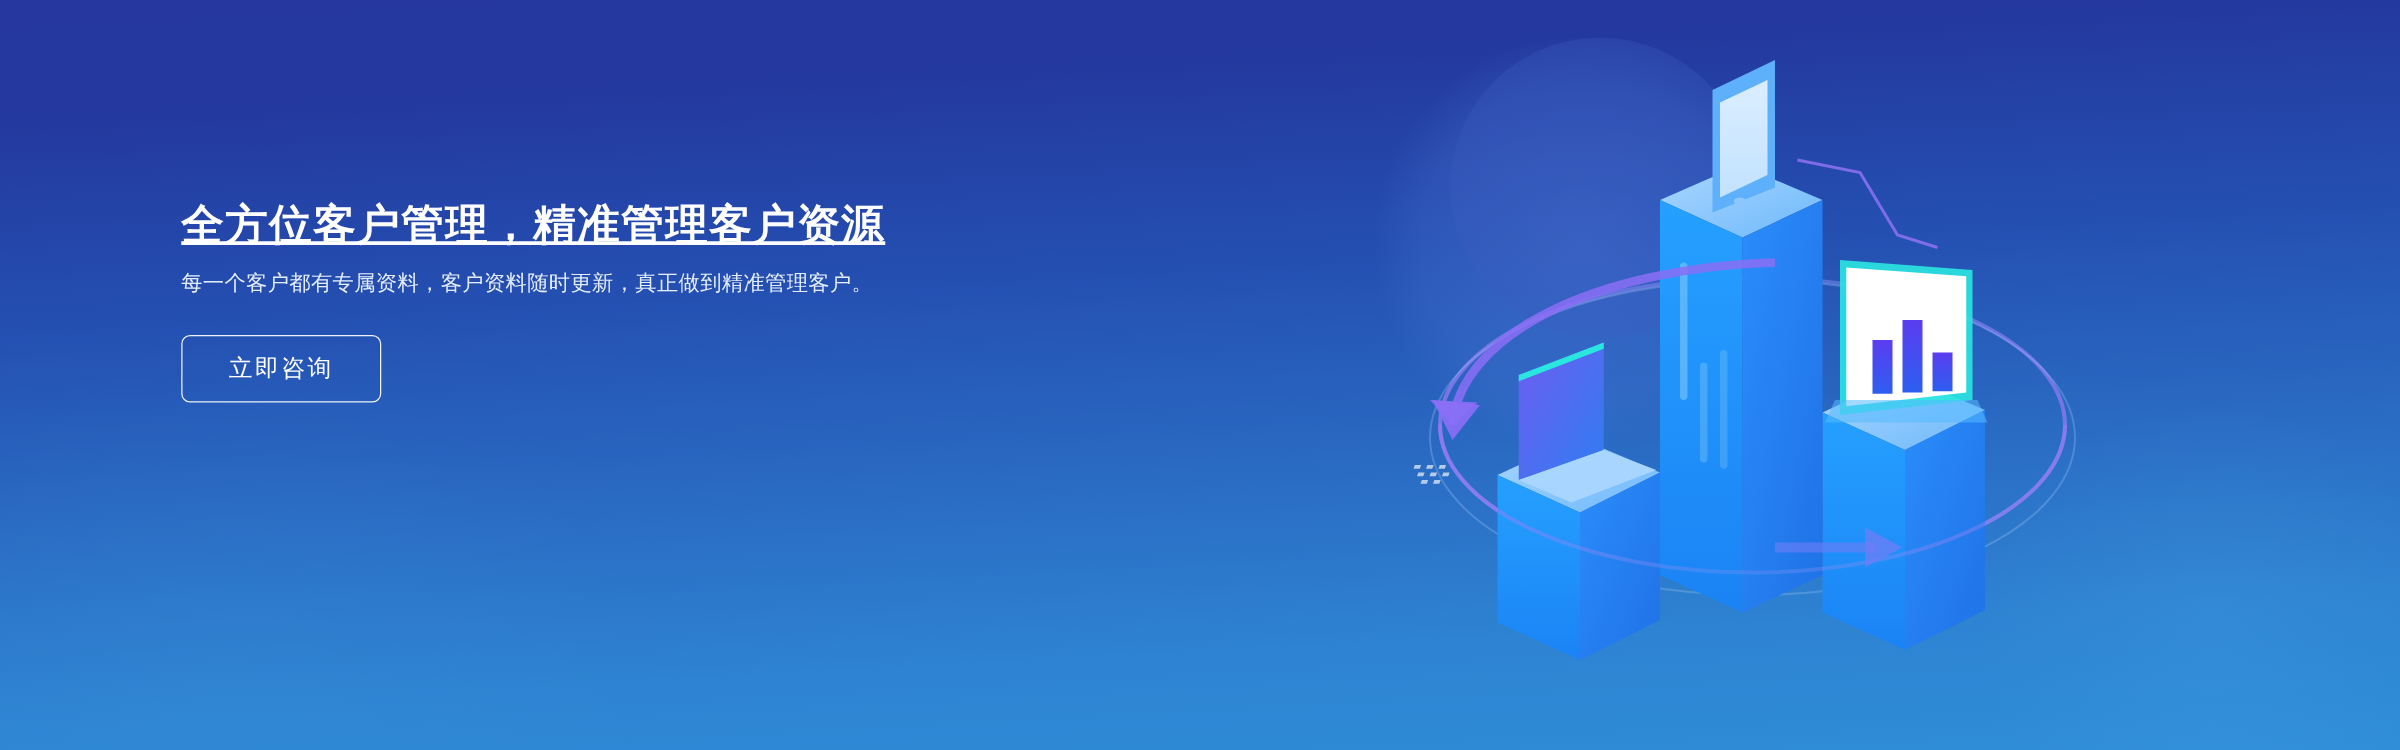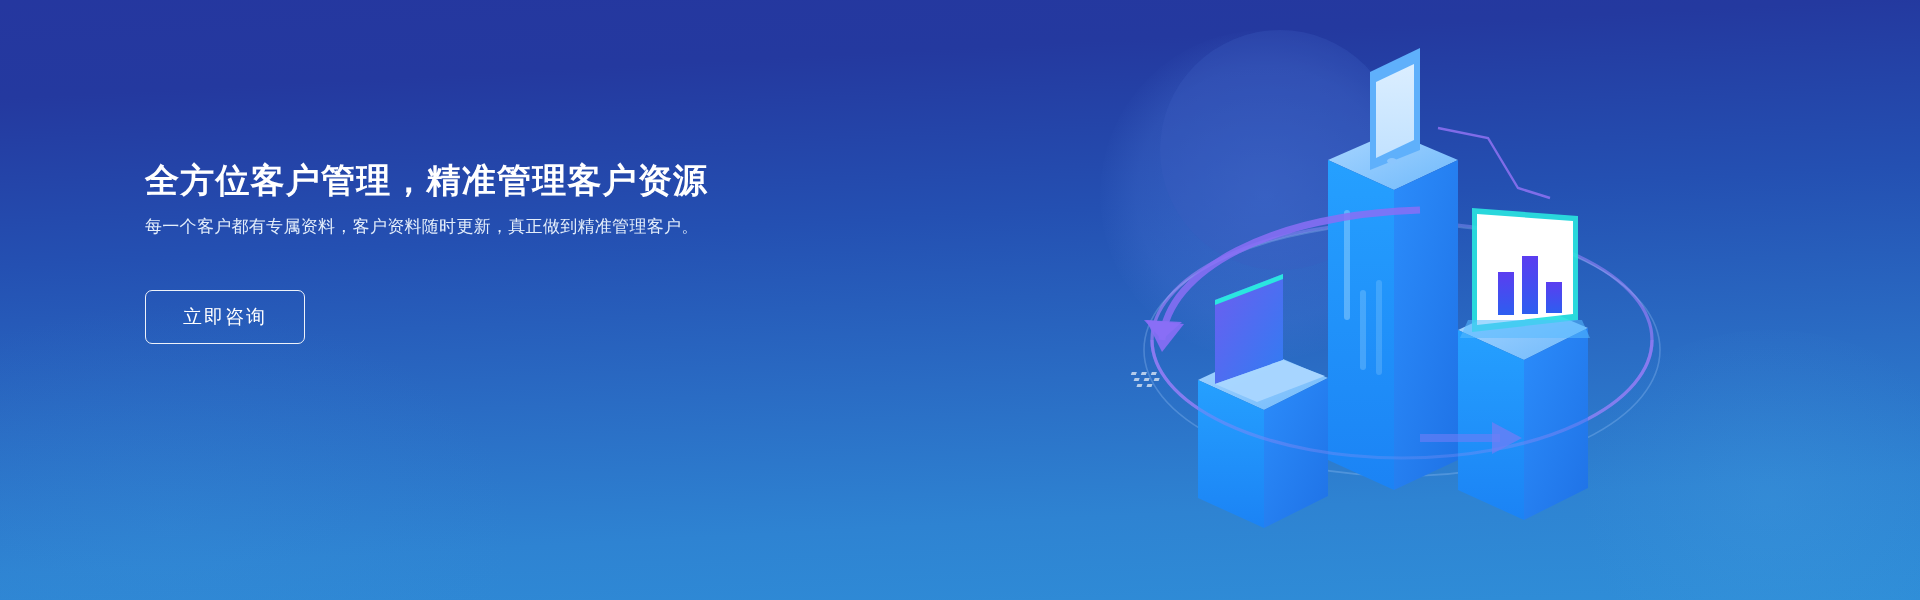--- a/index.html
+++ b/index.html
@@ -40,28 +40,29 @@
   }
 
   
   .copy {
     position:absolute; left:145px; top:160px; width:720px;
   }
   .headline {
     font-size:34px; font-weight:bold; color:#ffffff;
     letter-spacing:1.2px; line-height:1.2;
     white-space:nowrap;
+    text-decoration:underline;
   }
   .subcopy {
     margin-top:12px;
     font-size:17px; color:#e4eefb; line-height:1.62;
     width:585px; letter-spacing:.3px;
   }
   .cta-btn {
-    margin-top:50px;
+    margin-top:28px;
     display:inline-flex; align-items:center; justify-content:center;
     width:160px; height:54px;
     border:1.6px solid rgba(255,255,255,.92);
     border-radius:7px;
     color:#ffffff; font-size:19px; letter-spacing:2px;
     background:transparent; cursor:pointer;
   }
 
   
   .art {

